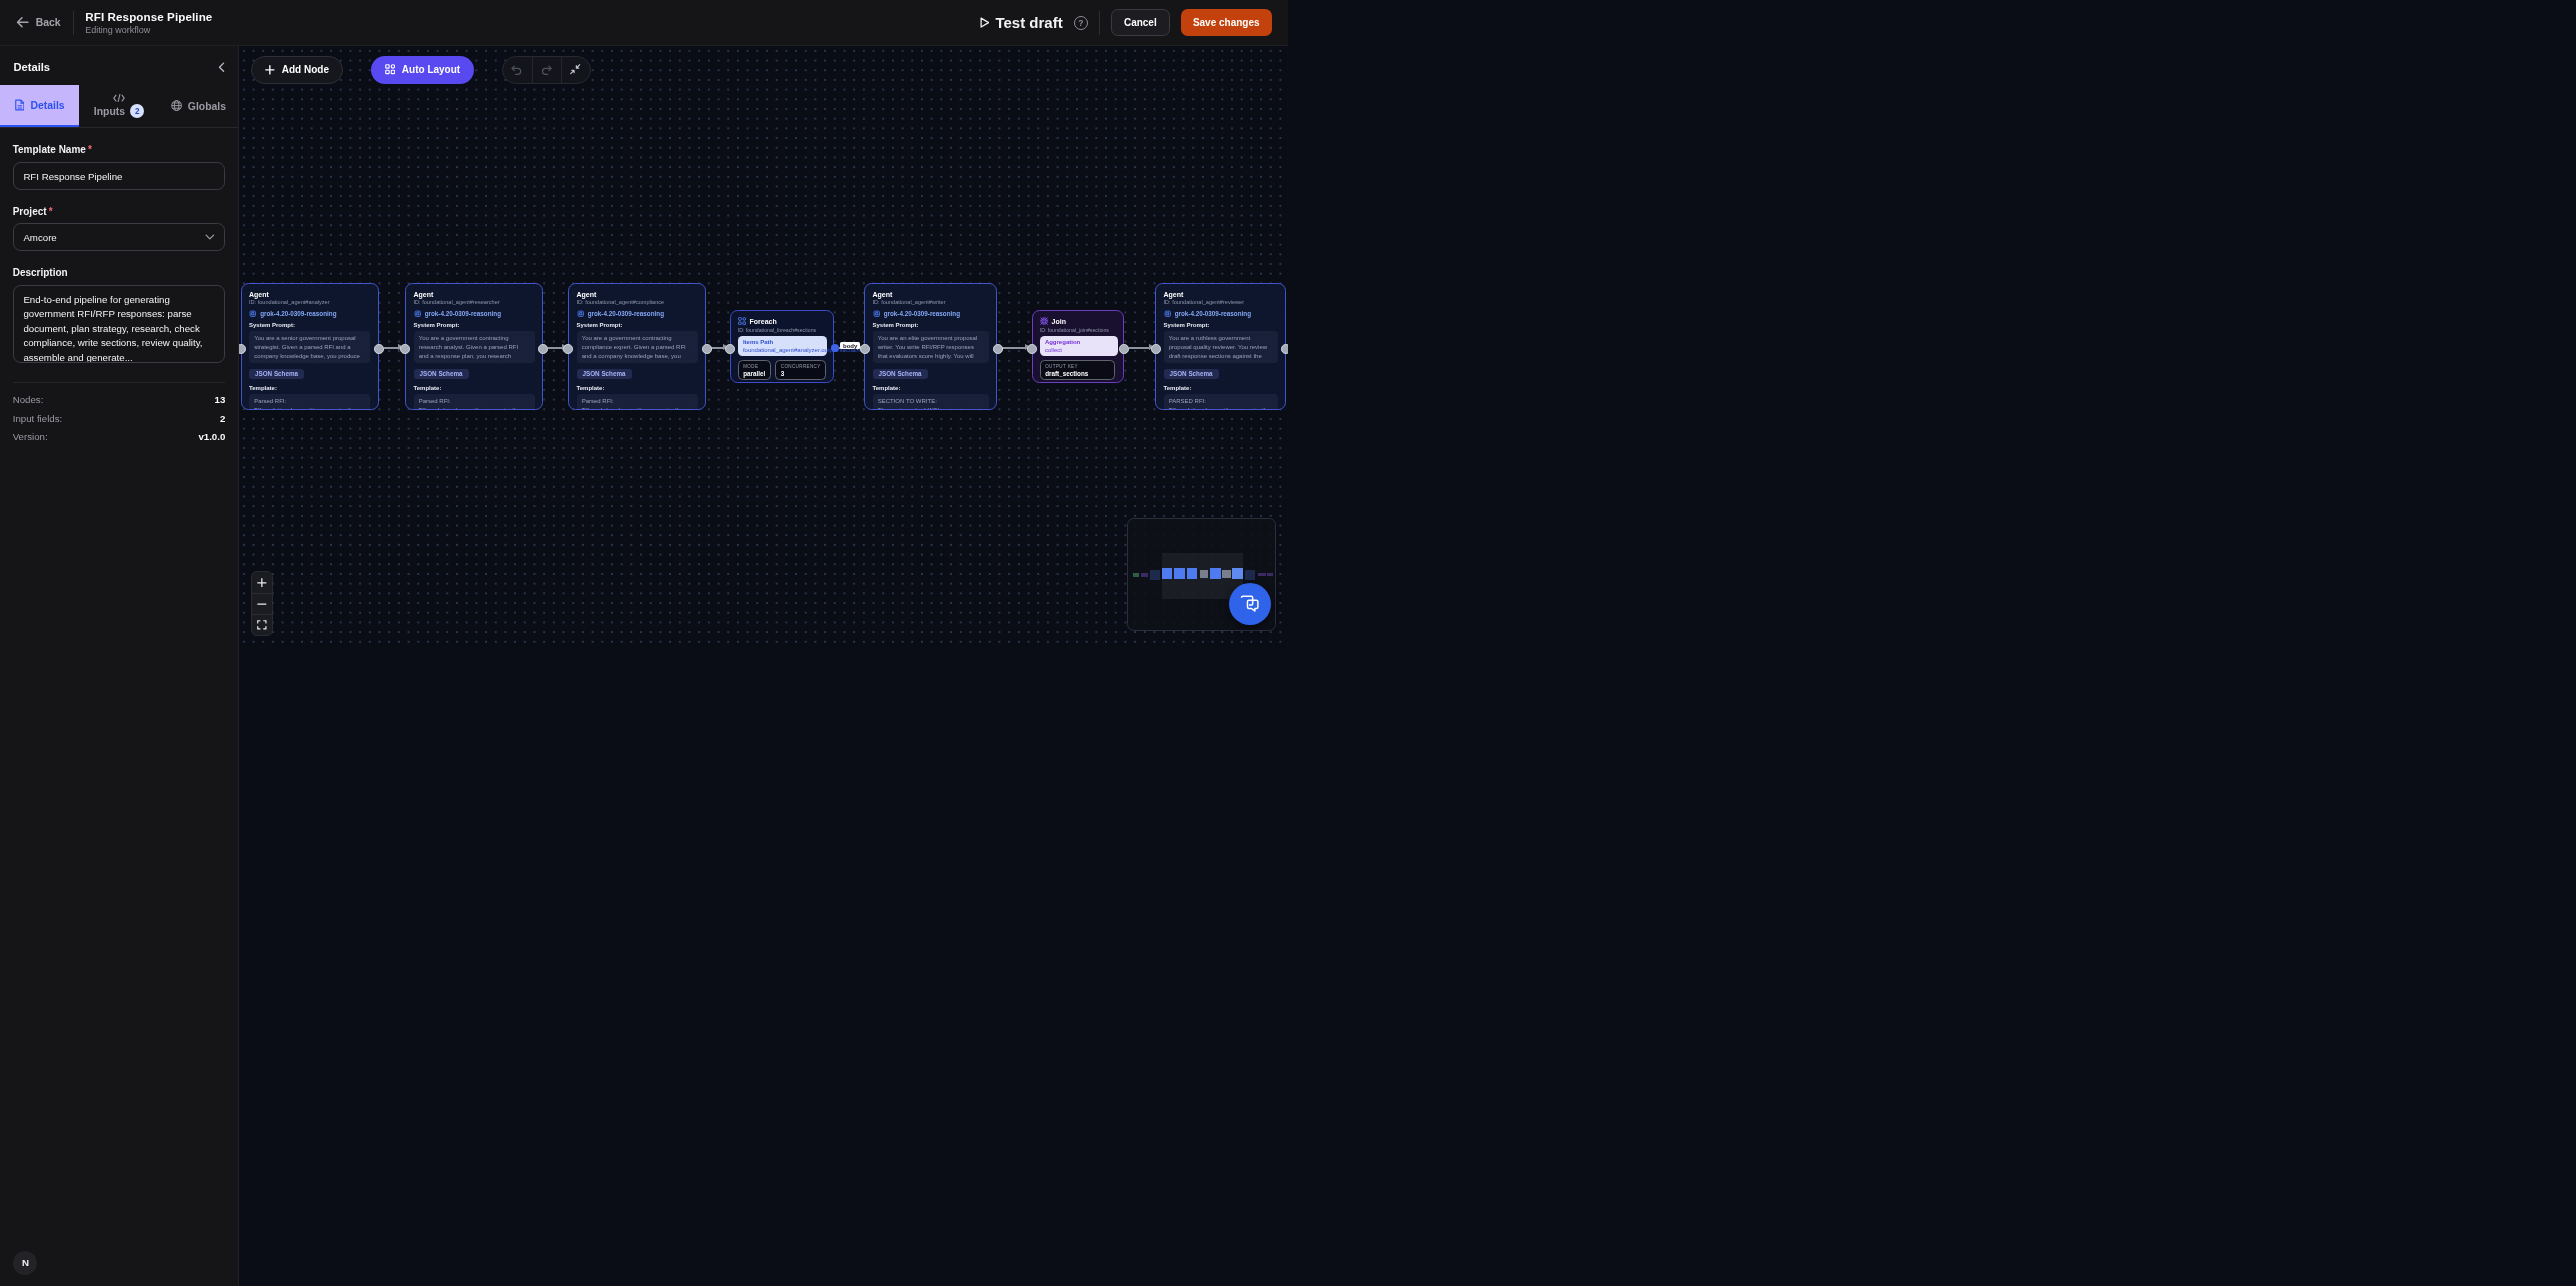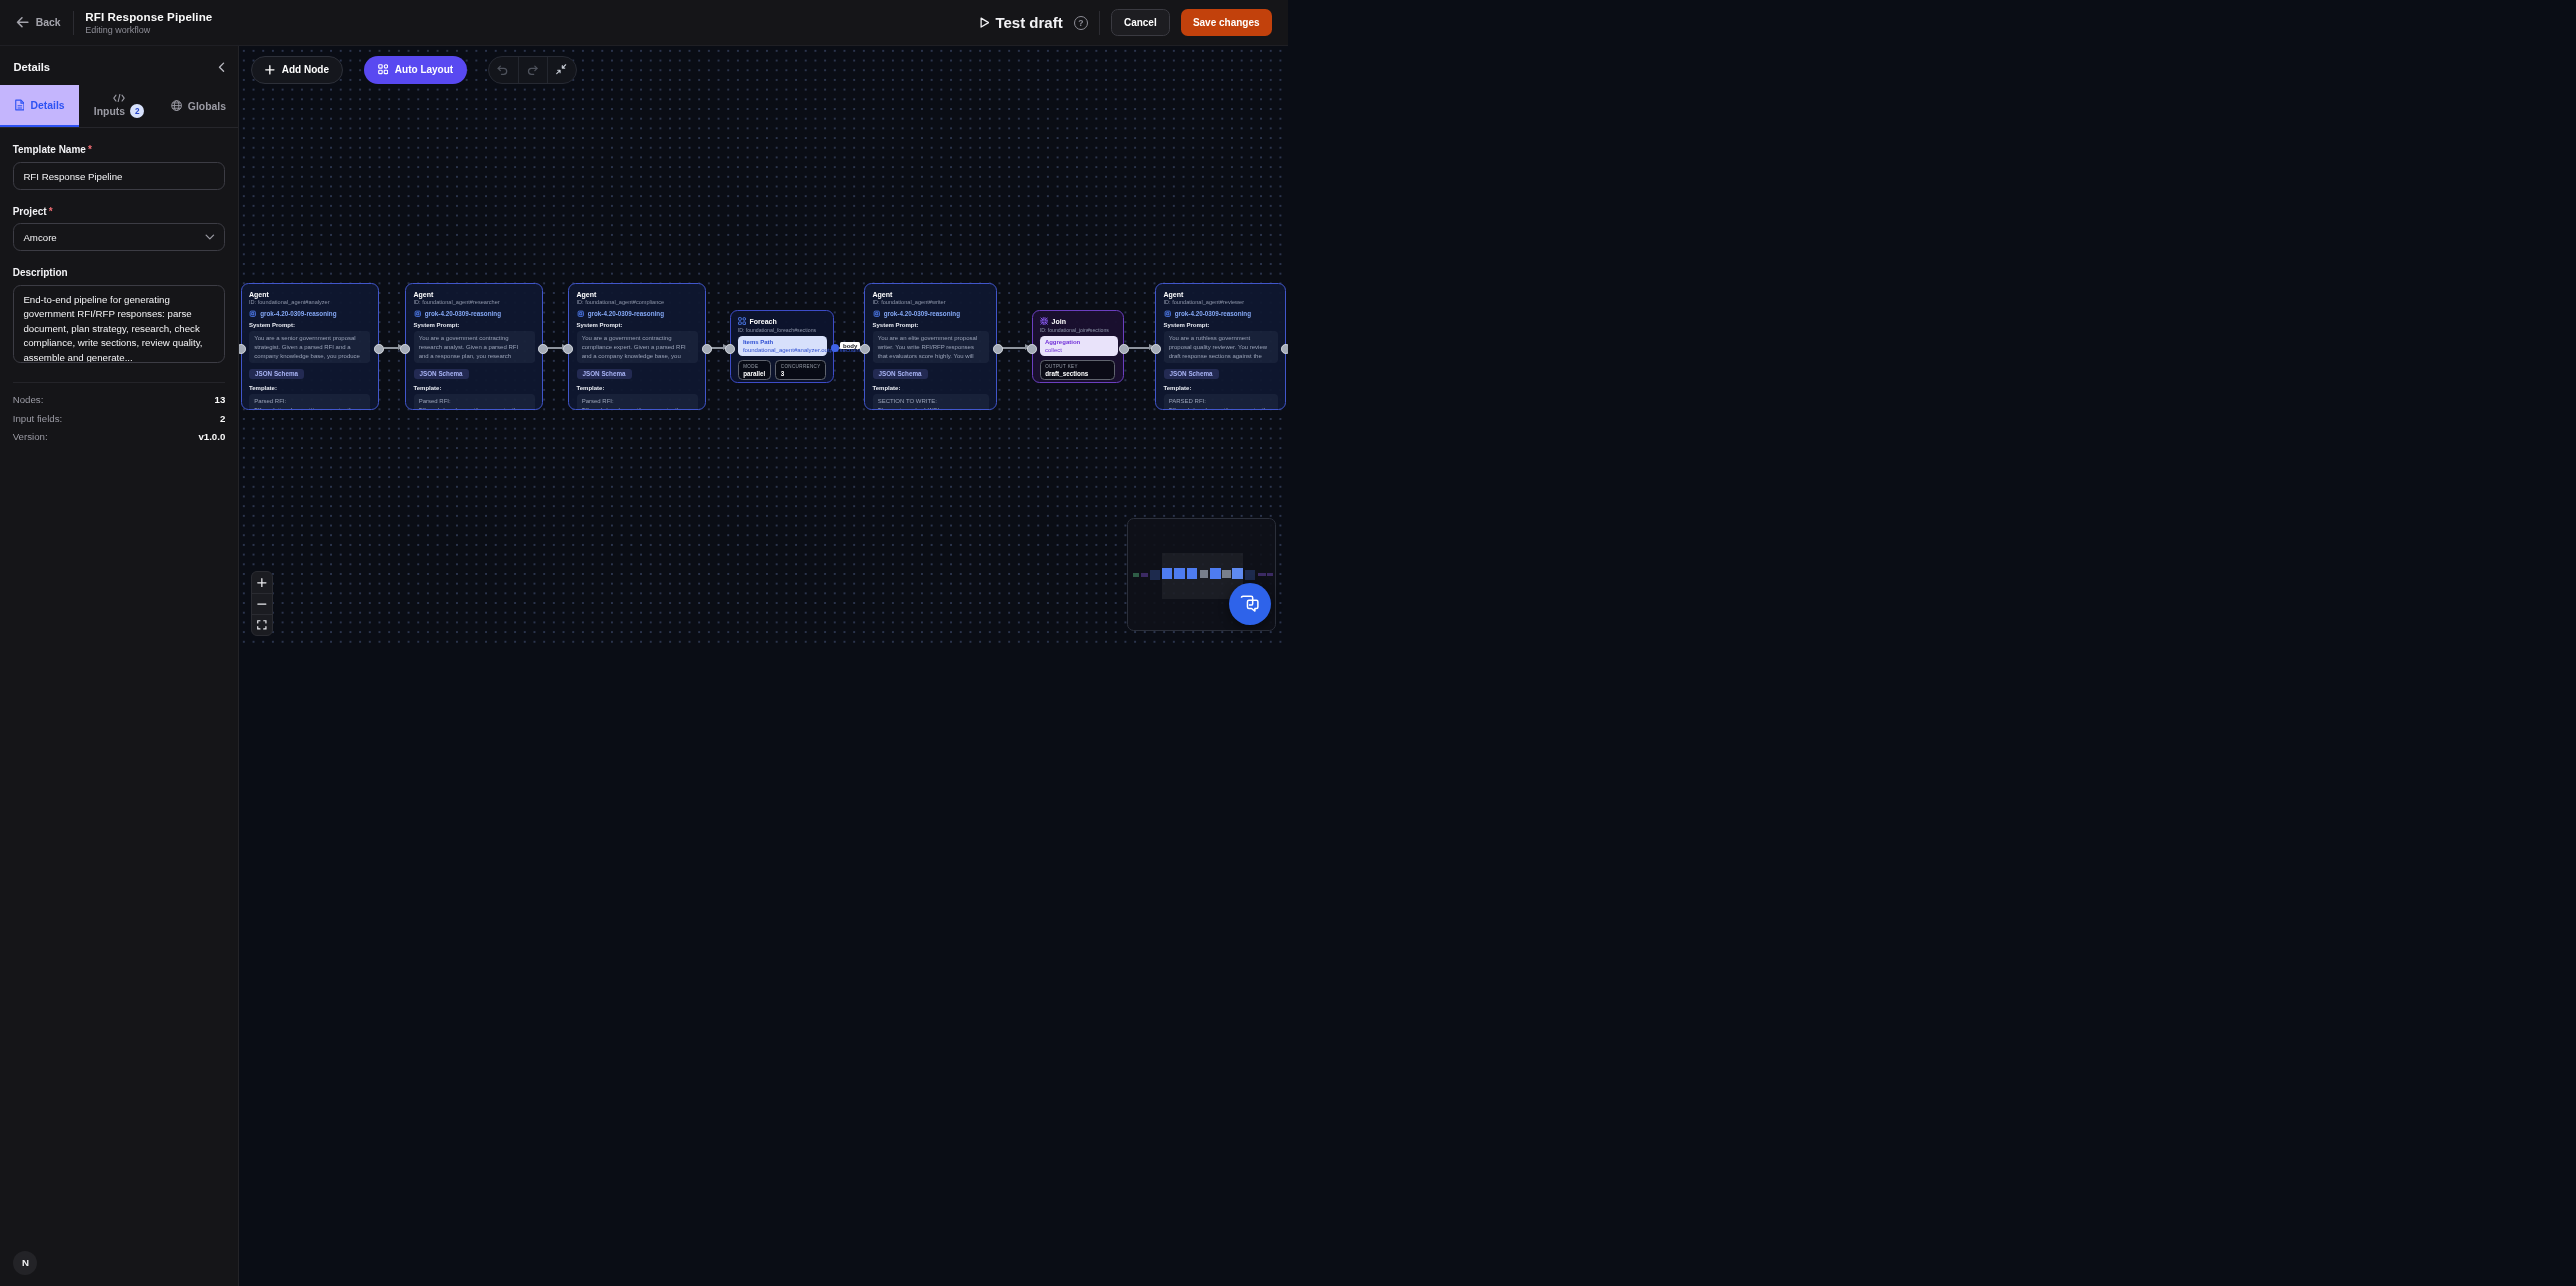--- a/index.html
+++ b/index.html
@@ -44,21 +44,21 @@
   .stat-row .sl { color:#9a9aa3; }
   .stat-row .sv { color:#fafafa; font-weight:700;text-align:center; }
   .logo-n { position:absolute; left:13.4px; bottom:11.2px; width:24px; height:24px; border-radius:50%; background:#232327; color:#f0f0f2; font-size:9.7px; font-weight:700; display:flex; align-items:center; justify-content:center; }
 
   
   .canvas { position:absolute; left:239px; top:46px; width:1049px; height:597px; background:#0a0d15;
             background-image:radial-gradient(circle, rgba(96,116,168,0.38) 1px, transparent 1px);
             background-size:9.7px 9.7px; overflow:hidden; }
 
   
-  .cv-toolbar { position:absolute; left:12px; top:9.7px; display:flex; gap:21px; z-index:20; }
+  .cv-toolbar { position:absolute; left:12px; top:9.7px; display:flex; gap:28px; z-index:20; }
   .pill { height:28px; border-radius:745px; display:flex; align-items:center; gap:6.7px; padding:0 13.4px; font-size:10px; font-weight:600; color:#fff; cursor:pointer; }
   .pill-add { background:#15171d; border:0.7px solid #2d3039; }
   .pill-auto { background:#5949f1; }
   .hist-group { height:28px; border-radius:745px; background:#13151b; border:0.7px solid #262932; display:flex; overflow:hidden; }
   .hist-btn { width:29px; display:flex; align-items:center; justify-content:center; cursor:pointer; }
   .hist-btn + .hist-btn { border-left:0.7px solid #24272f; }
 
   
   .node { position:absolute; border-radius:7.5px; overflow:hidden; }
   .node-agent { width:138px; height:127px; top:237px; background:rgba(15,23,48,0.94); border:1.1px solid #4156cb; padding:6.7px 7.5px; }

